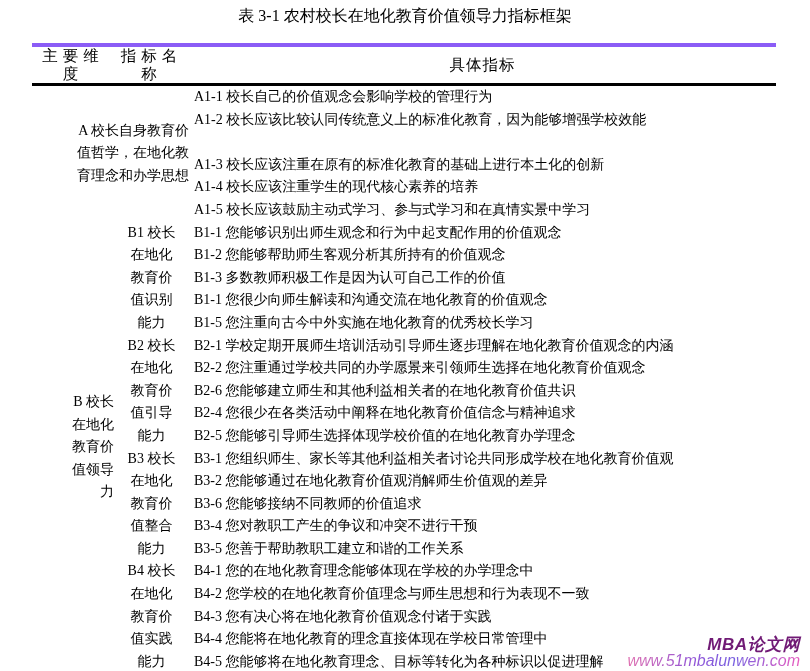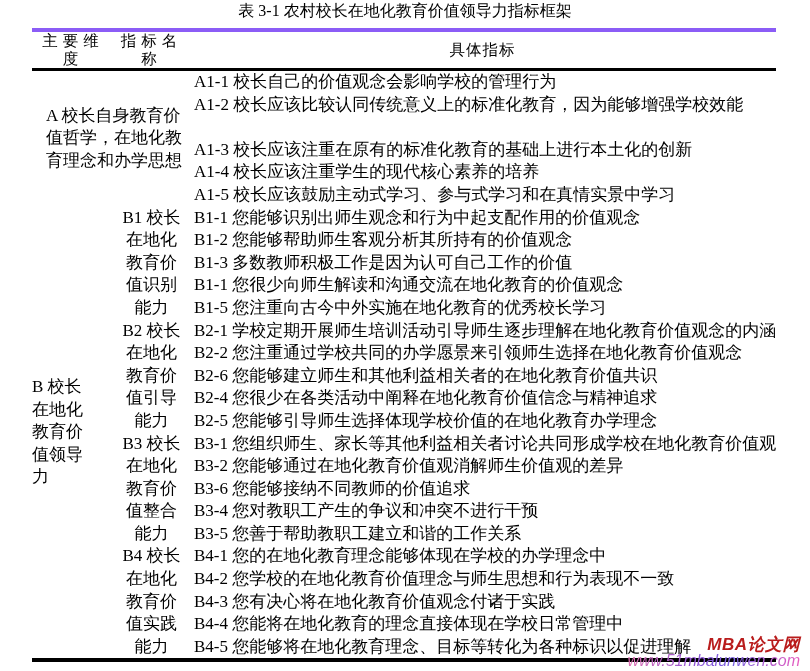--- a/index.html
+++ b/index.html
@@ -5,23 +5,24 @@
   html, body { margin: 0; padding: 0; }
   body {
     width: 810px; height: 671px;
     background: #ffffff;
     position: relative;
     overflow: hidden;
     font-family: "Liberation Serif", "DejaVu Serif", serif;
     color: #000;
   }
   .doc-title {
+    padding-top: 5px;
     height: 22px;
     line-height: 22px;
-    margin-bottom: 6px;
+    margin-bottom: 16px;
     text-align: center;
     font-size: 16px;
     white-space: nowrap;
   }
   table.ind-table {
     margin-left: 32px;
     width: 744px;
     border-collapse: collapse;
     table-layout: fixed;
     border-top: 4px solid #8b5cf6;
@@ -36,23 +37,23 @@
     line-height: 18px;
     height: 36px;
     padding: 0;
     text-align: center;
     vertical-align: middle;
     white-space: pre-line;
     letter-spacing: 5px;
     border-bottom: 3px solid #000;
   }
   thead th.th-specific { letter-spacing: 1px; }
-  td { padding: 0; font-size: 17px; }
+  td { padding: 0; font-size: 14px; }
   .dim-cell {
-    text-align: left;
+    text-align: right;
     vertical-align: middle;
     white-space: pre-line;
     line-height: 22.6px;
   }
   .dim-cell-wide { padding-left: 14px; }
   .name-cell {
     text-align: center;
     vertical-align: top;
     white-space: pre-line;
     line-height: 22.6px;
@@ -69,21 +70,21 @@
     bottom: 3px;
     text-align: right;
     font-family: "Liberation Sans", "DejaVu Sans", sans-serif;
     font-style: italic;
     z-index: 5;
   }
   .wm-brand {
     font-weight: bold;
     font-size: 17px;
     line-height: 19px;
-    color: #b91c1c;
+    color: #701a75;
     letter-spacing: 0.5px;
   }
   .wm-url {
     font-size: 16px;
     line-height: 14px;
     background: linear-gradient(90deg, #e070b0 0%, #9055d8 40%, #7a62e0 62%, #e85cc0 100%);
     -webkit-background-clip: text;
     background-clip: text;
     color: transparent;
   }

